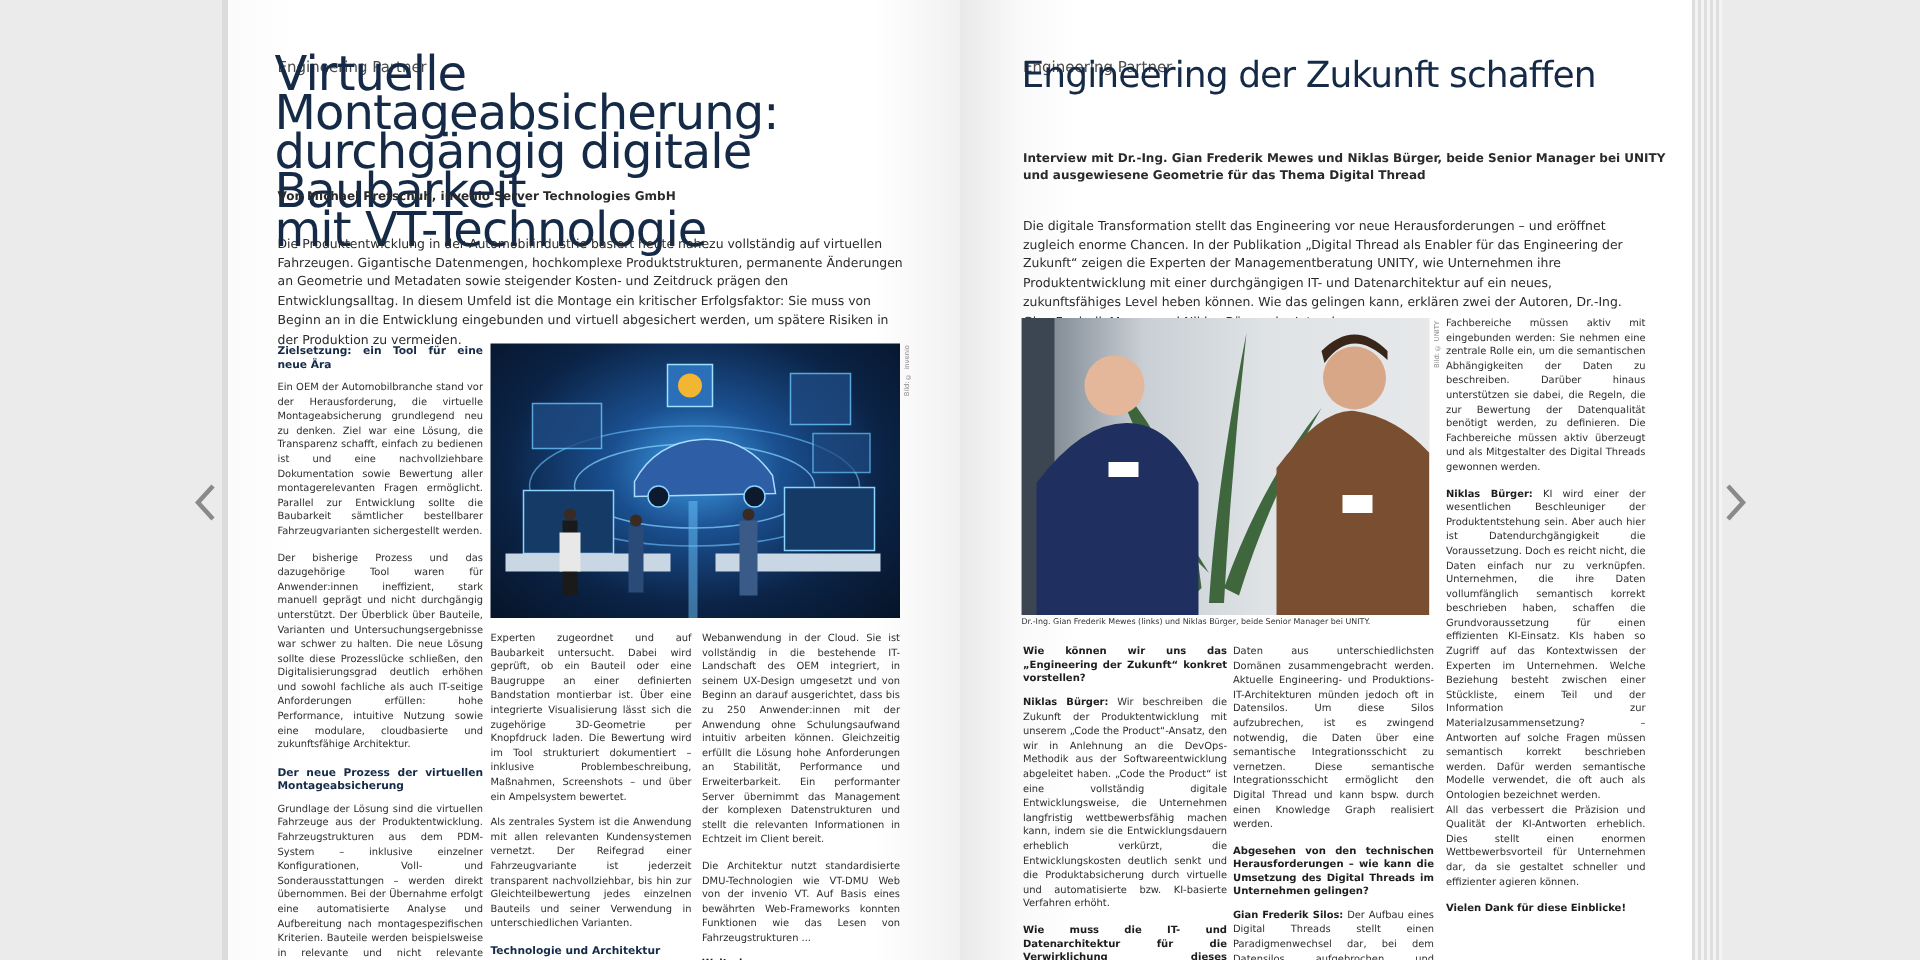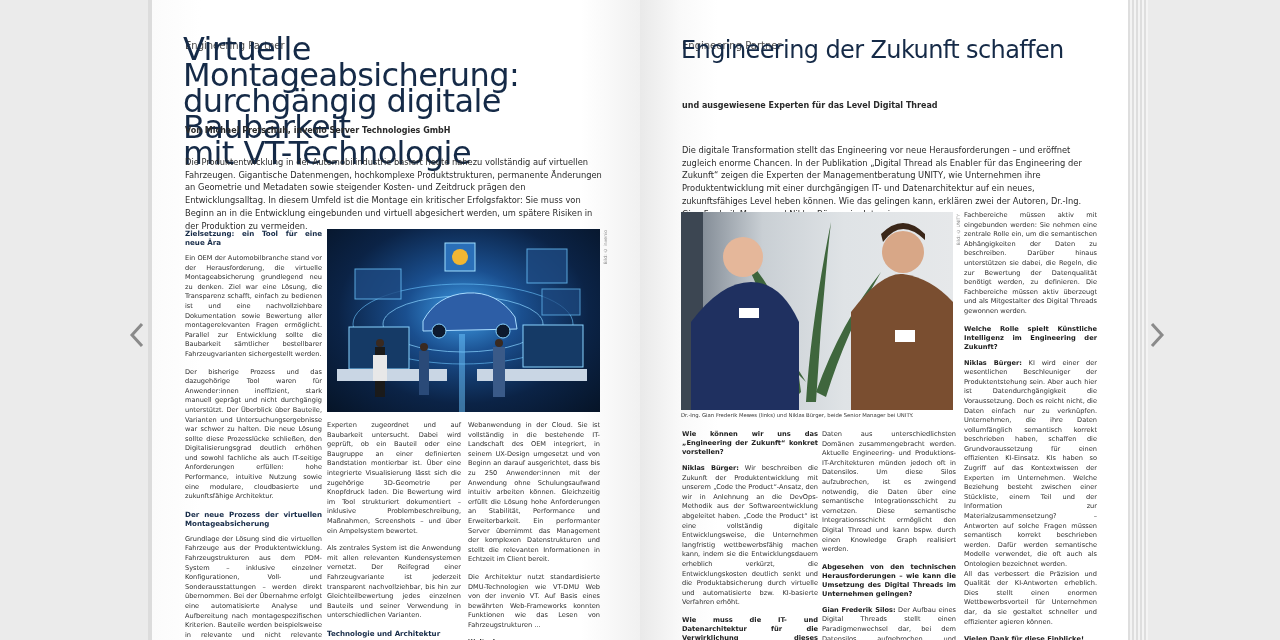--- a/index.html
+++ b/index.html
@@ -108,21 +108,22 @@
 
   </div>
 </div>
 
 <div class="page page-right">
   <div class="kicker" style="left:42px;top:24px;">Engineering Partner</div>
   <h1 class="headline" style="left:41px;top:37px;font-size:24px;line-height:27px;">
     <span style="display:block">Engineering der Zukunft schaffen</span>
   </h1>
   <div class="byline" style="left:42px;top:100px;line-height:11px;">
-    <span style="display:block">und ausgewiesene Experten für das Level Digital Thread</span>
+    <span style="display:block">Interview mit Dr.-Ing. Gian Frederik Mewes und Niklas Bürger, beide Senior Manager bei UNITY</span>
+    <span style="display:block">und ausgewiesene Geometrie für das Thema Digital Thread</span>
   </div>
   <p class="lead" style="left:42px;top:144px;width:412px;">Die digitale Transformation stellt das Engineering vor neue Herausforderungen – und eröffnet zugleich enorme Chancen. In der Publikation „Digital Thread als Enabler für das Engineering der Zukunft“ zeigen die Experten der Managementberatung UNITY, wie Unternehmen ihre Produktentwicklung mit einer durchgängigen IT- und Datenarchitektur auf ein neues, zukunftsfähiges Level heben können. Wie das gelingen kann, erklären zwei der Autoren, Dr.-Ing. Gian Frederik Mewes und Niklas Bürger, im Interview.</p>
 
   <div class="photo" style="left:41px;top:212px;width:272px;height:198px;background:linear-gradient(to right,#6c7682 0%,#c9cfd4 30%,#dfe3e6 60%,#e6e8ea 100%);">
     <svg width="272" height="198" viewBox="0 0 272 198">
       <rect x="0" y="0" width="22" height="198" fill="#3c4652"></rect>
       <g fill="#2f5a2c" opacity="0.9">
         <path d="M110 190 Q100 120 60 40 Q110 90 120 180Z"></path>
         <path d="M125 190 Q130 110 150 10 Q140 100 135 190Z"></path>
         <path d="M135 180 Q160 110 200 60 Q165 120 145 185Z"></path>
@@ -148,21 +149,20 @@
   </div>
 
   <div class="col" style="left:182px;top:430px;width:134px;">
     <p>Daten aus unterschiedlichsten Domänen zusammengebracht werden. Aktuelle Engineering- und Produktions-IT-Architekturen münden jedoch oft in Datensilos. Um diese Silos aufzubrechen, ist es zwingend notwendig, die Daten über eine semantische Integrationsschicht zu vernetzen. Diese semantische Integrationsschicht ermöglicht den Digital Thread und kann bspw. durch einen Knowledge Graph realisiert werden.</p>
     <h5>Abgesehen von den technischen Herausforderungen – wie kann die Umsetzung des Digital Threads im Unternehmen gelingen?</h5>
     <p><span class="spk">Gian Frederik Silos:</span><span> Der Aufbau eines Digital Threads stellt einen Paradigmenwechsel dar, bei dem Datensilos aufgebrochen und datengetriebene E2E-Prozesse ermöglicht werden. Entsprechend wichtig ist daher ein begleitendes Change Management. Die</span></p>
   </div>
 
   <div class="col" style="left:324px;top:211px;width:133px;">
     <p>Fachbereiche müssen aktiv mit eingebunden werden: Sie nehmen eine zentrale Rolle ein, um die semantischen Abhängigkeiten der Daten zu beschreiben. Darüber hinaus unterstützen sie dabei, die Regeln, die zur Bewertung der Datenqualität benötigt werden, zu definieren. Die Fachbereiche müssen aktiv überzeugt und als Mitgestalter des Digital Threads gewonnen werden.</p>
-    <h5>Welche Rolle spielt Künstliche Intelligenz im Engineering der Zukunft?</h5>
     <p style="margin-bottom:0"><span class="spk">Niklas Bürger:</span><span> KI wird einer der wesentlichen Beschleuniger der Produktentstehung sein. Aber auch hier ist Datendurchgängigkeit die Voraussetzung. Doch es reicht nicht, die Daten einfach nur zu verknüpfen. Unternehmen, die ihre Daten vollumfänglich semantisch korrekt beschrieben haben, schaffen die Grundvoraussetzung für einen effizienten KI-Einsatz. KIs haben so Zugriff auf das Kontextwissen der Experten im Unternehmen. Welche Beziehung besteht zwischen einer Stückliste, einem Teil und der Information zur Materialzusammensetzung? – Antworten auf solche Fragen müssen semantisch korrekt beschrieben werden. Dafür werden semantische Modelle verwendet, die oft auch als Ontologien bezeichnet werden.</span></p>
     <p>All das verbessert die Präzision und Qualität der KI-Antworten erheblich. Dies stellt einen enormen Wettbewerbsvorteil für Unternehmen dar, da sie gestaltet schneller und effizienter agieren können.</p>
     <h5>Vielen Dank für diese Einblicke!</h5>
 
   </div>
 </div>
 
 <div class="page-edge"></div>
 
 </body></html>

